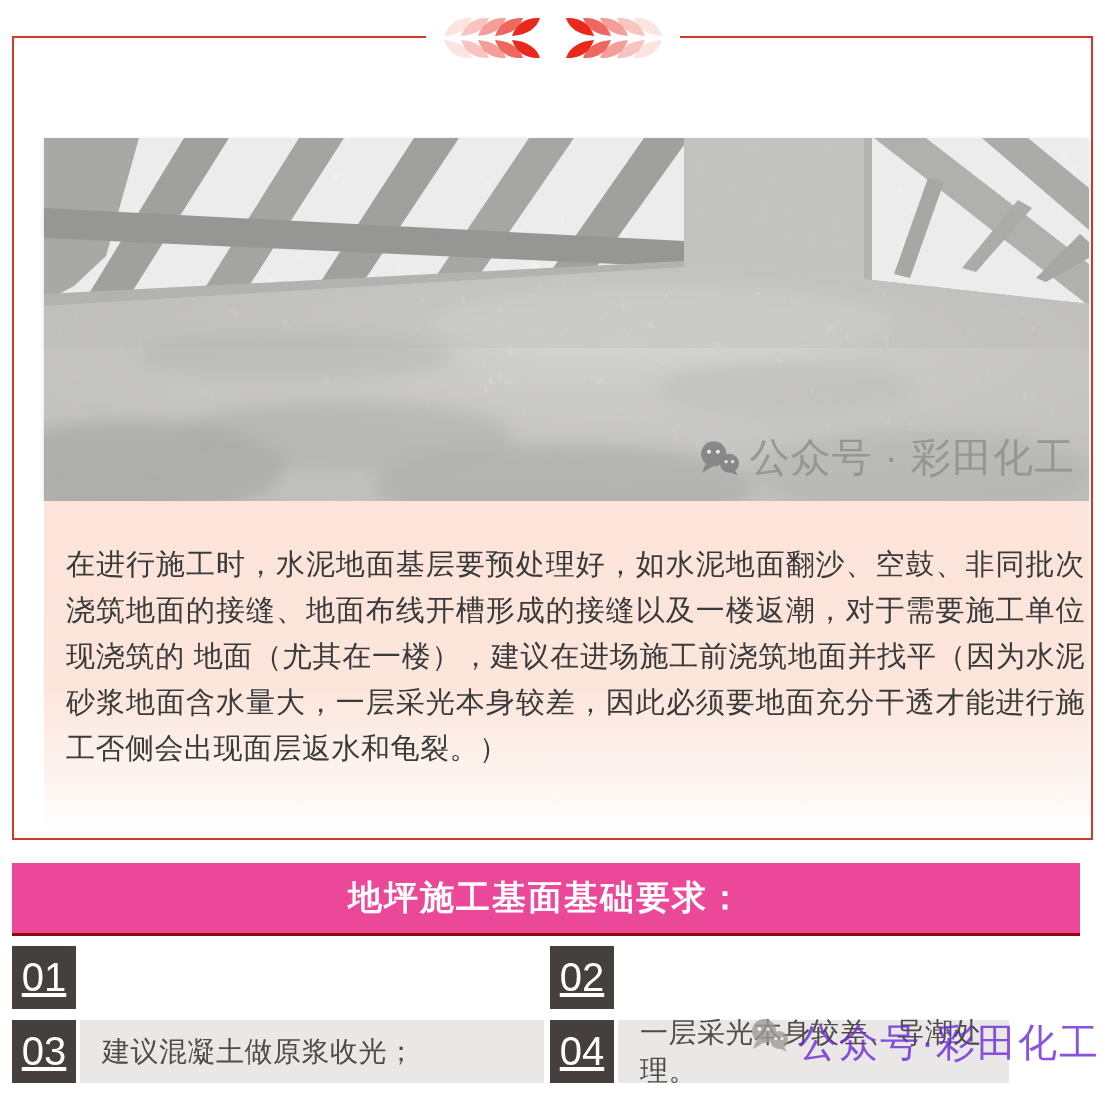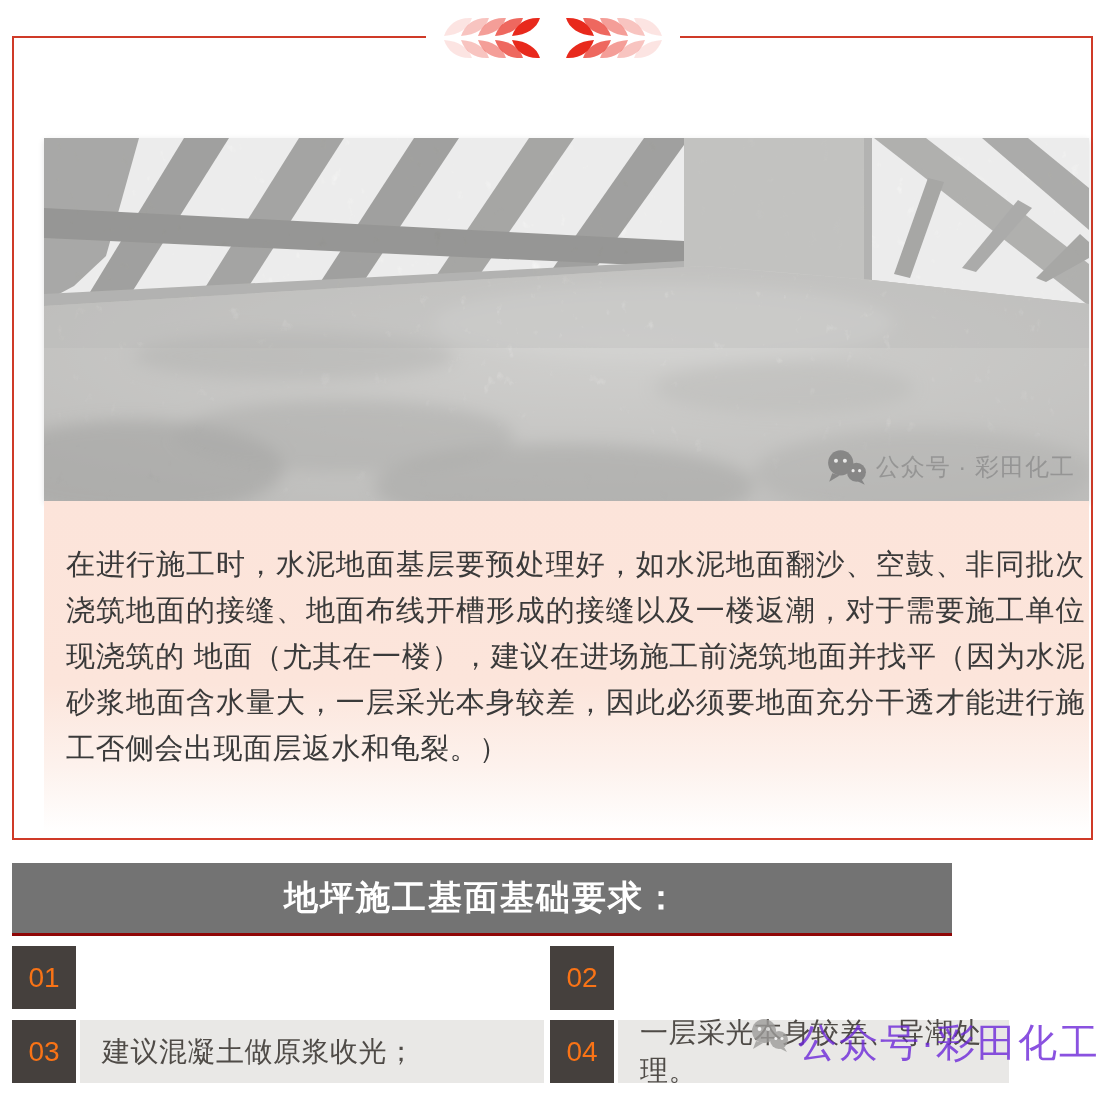--- a/index.html
+++ b/index.html
@@ -14,41 +14,41 @@
     padding:0 16px;z-index:3;white-space:nowrap;}
   .box-title .t{font-size:37px;font-weight:900;color:#e8291c;letter-spacing:2px;}
   .laurel{width:100px;height:44px;display:block;}
   .laurel.flip{transform:scaleX(-1);}
 
   .photo{position:absolute;left:30px;top:100px;width:1045px;height:363px;overflow:hidden;
     box-shadow:0 2px 6px rgba(0,0,0,.12);}
   .photo svg{display:block;width:100%;height:100%;}
 
   .wm-photo{position:absolute;right:14px;bottom:16px;display:flex;align-items:center;gap:8px;
-    color:#8f8f8f;opacity:.85;font-size:24px;letter-spacing:1px;z-index:2;}
+    color:#8f8f8f;opacity:.85;font-size:40px;letter-spacing:1px;z-index:2;}
   .wm-photo .wx{width:42px;height:36px;color:#7e7e7e;}
 
   .pink-panel{position:absolute;left:30px;top:463px;width:1045px;height:332px;
     background:linear-gradient(180deg,#fce4da 0%,#fce5db 55%,#fdf2ed 80%,#ffffff 100%);}
   .para{padding:40px 4px 0 22px;font-size:29px;line-height:46px;color:#3a3a3a;
     letter-spacing:.5px;text-align:justify;}
 
   
-  .req-banner{position:absolute;left:12px;top:863px;width:940px;height:70px;
-    background:#737373;border-bottom:3px solid #8f0606;display:flex;align-items:center;justify-content:center;}
+  .req-banner{position:absolute;left:12px;top:863px;width:1068px;height:70px;
+    background:#ec4899;border-bottom:3px solid #8f0606;display:flex;align-items:center;justify-content:center;}
   .req-banner .t{color:#ffffff;font-size:34px;font-weight:800;letter-spacing:2px;}
 
   .req-item{position:absolute;height:63px;display:flex;align-items:stretch;}
-  .req-item .num{width:64px;flex:0 0 64px;background:#45403d;color:#f97316;
-    display:flex;align-items:center;justify-content:center;font-size:28px;font-weight:400;}
+  .req-item .num{width:64px;flex:0 0 64px;background:#45403d;color:#ffffff;
+    display:flex;align-items:center;justify-content:center;font-size:40px;font-weight:400;text-decoration:underline;}
   .req-item .gap{width:4px;flex:0 0 4px;background:#ffffff;}
   .req-item .txt{flex:1;background:#e9e8e6;display:flex;align-items:center;
     padding-left:22px;font-size:28px;color:#4f4b47;letter-spacing:.5px;}
   .pos-r1c1{left:12px;top:946px;width:532px;}
-  .pos-r1c2{left:550px;top:946px;width:543px;flex-direction:column;}
+  .pos-r1c2{left:550px;top:946px;width:543px;}
   .pos-r2c1{left:12px;top:1020px;width:532px;justify-content:center;}
   .pos-r2c2{left:550px;top:1020px;width:459px;}
 
   .wm-bottom{position:absolute;left:750px;top:1016px;display:flex;align-items:flex-start;gap:8px;
     color:#6d28d9;opacity:.8;font-size:39px;letter-spacing:2px;z-index:4;pointer-events:none;}
   .wm-bottom .wx{width:40px;height:34px;color:#9d9c9a;margin-top:2px;}
 </style>
 </head>
 <body>
 

